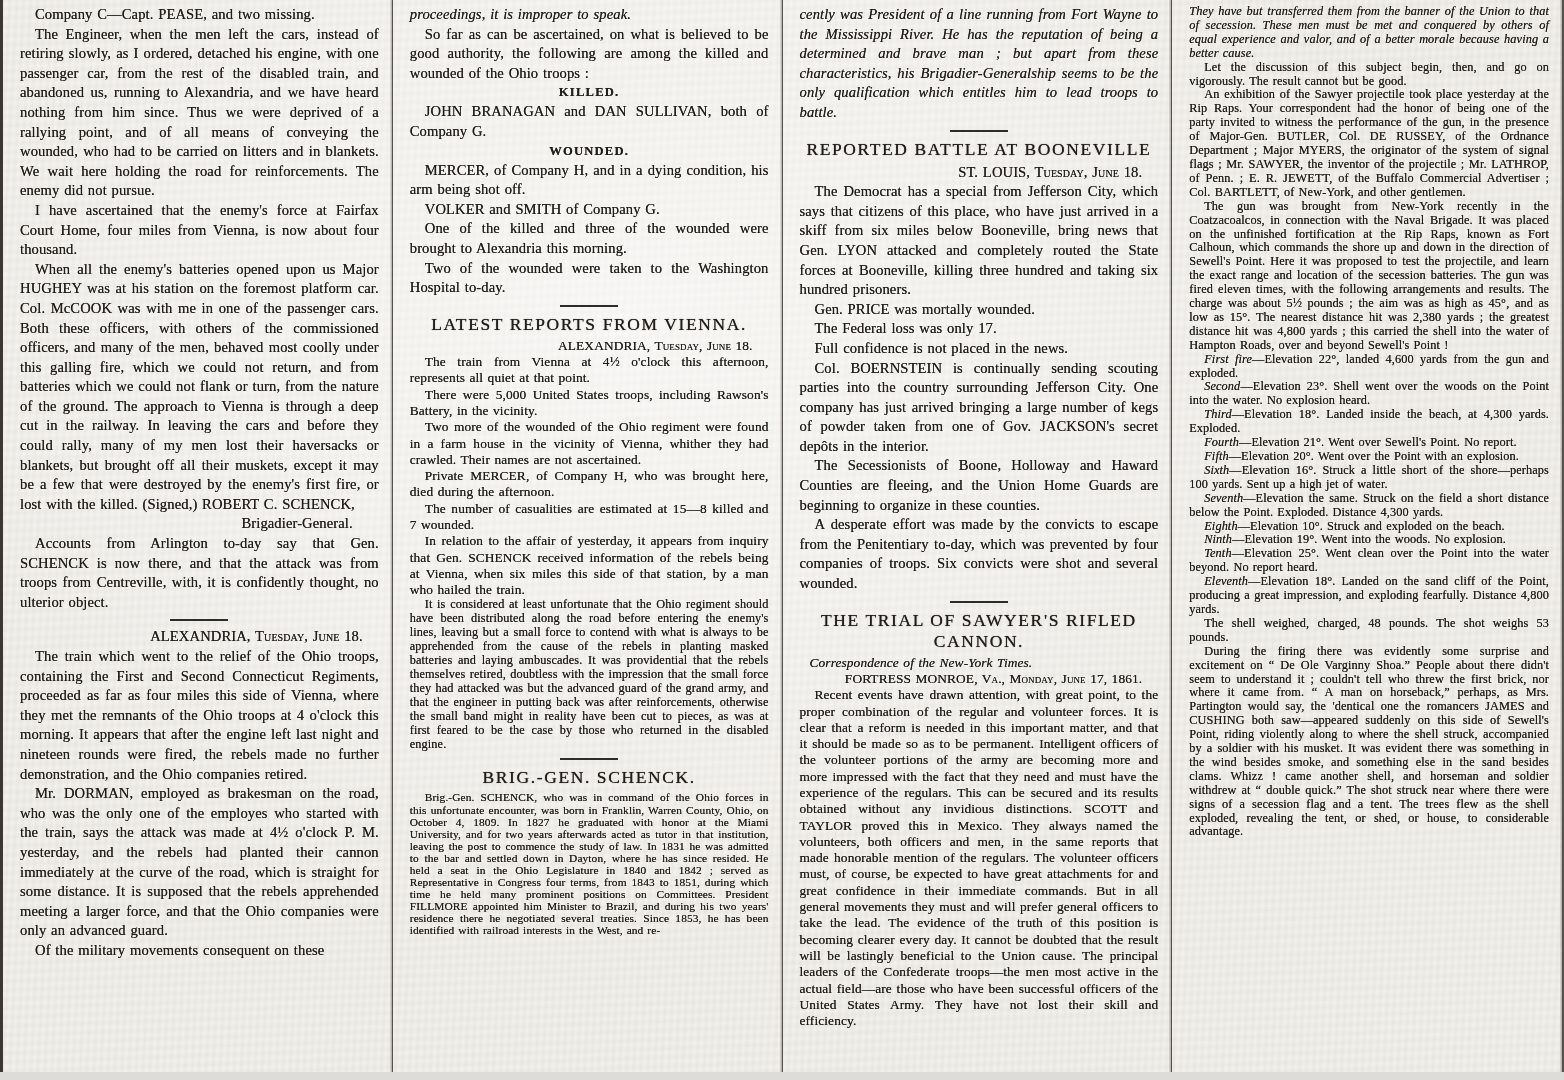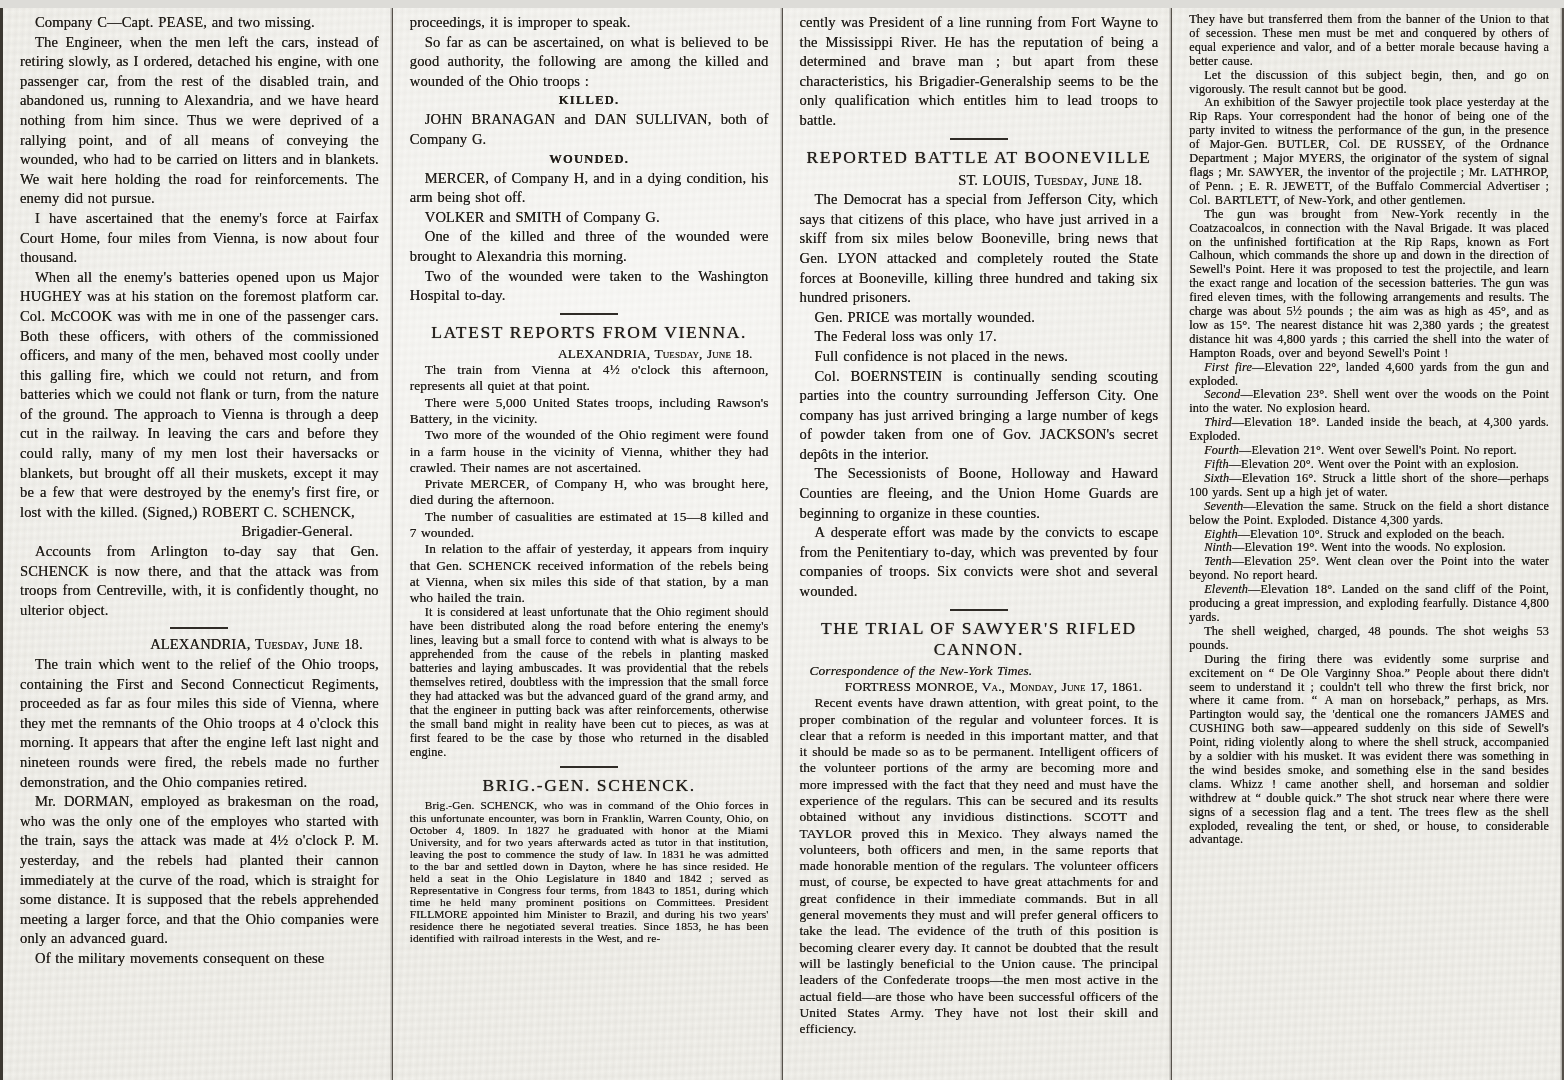--- a/index.html
+++ b/index.html
@@ -4,21 +4,21 @@
 <style>
   html, body {
     margin: 0;
     padding: 0;
     background: #dddcd8;
   }
   .sheet {
     position: relative;
     width: 1564px;
     height: 1072px;
-    margin: 8px auto;
+    margin: 0 auto;
     box-sizing: border-box;
     background:
       radial-gradient(ellipse at 40% 30%, rgba(255,255,255,0.55), rgba(255,255,255,0) 60%),
       repeating-linear-gradient(93deg, rgba(120,110,95,0.05) 0px, rgba(120,110,95,0) 3px, rgba(120,110,95,0.05) 7px),
       repeating-linear-gradient(178deg, rgba(90,85,75,0.04) 0px, rgba(90,85,75,0) 4px, rgba(90,85,75,0.04) 9px),
       #f2f1ec;
     border-left: 3px solid #3c3831;
     border-right: 2px solid #55504a;
     display: flex;
     overflow: hidden;
@@ -41,21 +41,21 @@
     text-align: justify;
     text-indent: 15px;
     letter-spacing: 0.1px;
     word-spacing: 1px;
     text-shadow: 0 0 0.6px rgba(35,28,22,0.85);
   }
   .sz-lg { font-size: 14.6px; line-height: 19.6px; }
   .sz-md { font-size: 13.4px; line-height: 16.3px; }
   .sz-sm { font-size: 12.3px; line-height: 13.9px; }
   .sz-xs { font-size: 11.4px; line-height: 12.1px; }
-  .noind { text-indent: 0; }
+  .noind { text-indent: 0; font-style: italic; }
 
   .headline {
     margin: 7px 0 3px 0;
     text-align: center;
     font-weight: normal;
     font-size: 17.5px;
     line-height: 21px;
     letter-spacing: 1.6px;
     text-indent: 0;
     text-shadow: 0 0 0.8px rgba(35,28,22,0.9);

